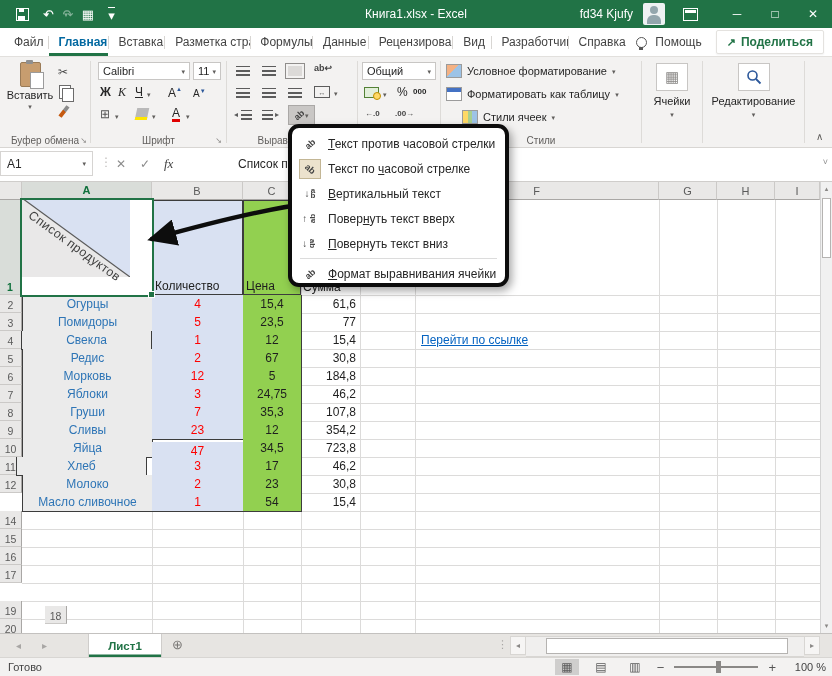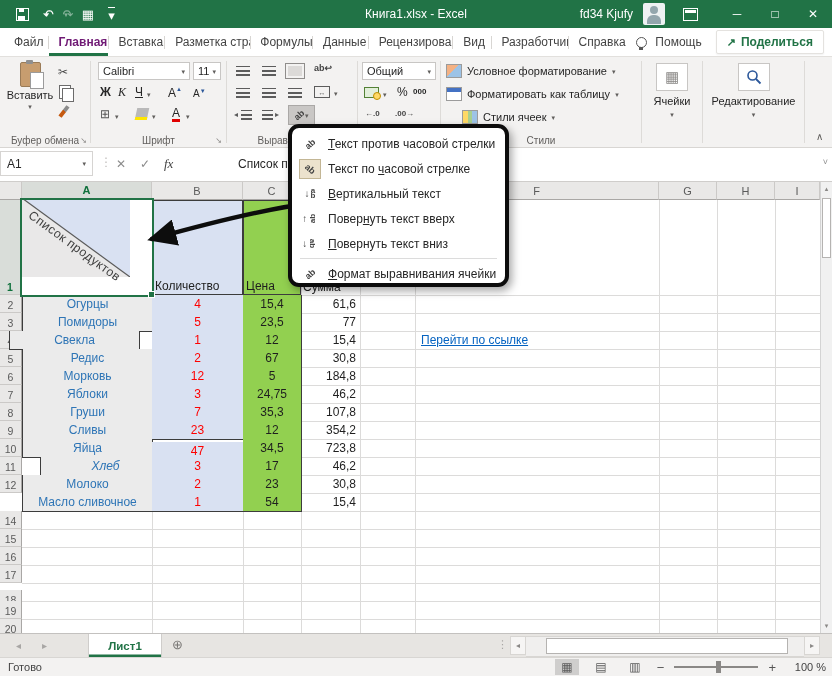--- a/index.html
+++ b/index.html
@@ -22,21 +22,21 @@
   .avatar{width:22px;height:22px;background:#eef2f3;border-radius:2px;position:relative;margin-right:18px;overflow:hidden}
   .avatar::before{content:"";position:absolute;left:7px;top:3px;width:8px;height:8px;border-radius:50%;background:#93a6ad}
   .avatar::after{content:"";position:absolute;left:4px;top:12px;width:14px;height:9px;border-radius:6px 6px 0 0;background:#93a6ad}
   .ribdisp{width:13px;height:11px;border:1.2px solid #fff;position:relative;margin-right:20px}
   .ribdisp::before{content:"";position:absolute;left:1px;top:1px;right:1px;height:3px;background:#fff}
   .winbtn{width:38px;height:28px;display:flex;align-items:center;justify-content:center;font-size:12px}
   
   #tabrow{position:absolute;left:0;top:28px;width:832px;height:29px;background:#fff;border-bottom:1px solid #e2e0dd;
           display:flex;align-items:stretch;font-size:12px;color:#444;padding-left:4px;box-sizing:border-box}
   .tab{padding:0 10px;display:flex;align-items:center;white-space:nowrap;overflow:hidden;max-width:86px}
-  .tab.active{font-weight:bold;color:#701a75;box-shadow:inset 0 -3px 0 #217346}
+  .tab.active{font-weight:bold;color:#0369a1;box-shadow:inset 0 -3px 0 #217346}
   .tabsep{width:1px;height:13px;background:#d8d6d3;align-self:center}
   .helpwrap{display:flex;align-items:center;gap:8px;margin-left:10px}
   .bulb{width:9px;height:9px;border:1.3px solid #575757;border-radius:50%;position:relative}
   .bulb::after{content:"";position:absolute;left:2px;top:9px;width:4px;height:3px;background:#575757}
   .sharebtn{margin-left:14px;margin-right:8px;align-self:center;background:#fff;border:1px solid #e4e2df;
             border-radius:2px;height:22px;display:flex;align-items:center;gap:5px;padding:0 10px;
             color:#217346;font-weight:bold;font-size:12px;box-shadow:0 1px 2px rgba(0,0,0,.06)}
   .shareico{color:#217346;font-size:11px;font-weight:bold}
   
   #ribbon{position:absolute;left:0;top:57px;width:832px;height:91px;background:#f3f2f1;border-bottom:1px solid #d8d6d3;box-sizing:border-box;font-size:11px;color:#262626}
@@ -385,41 +385,41 @@
     <div class="rowh" style="top: 221px; height: 18px;">8</div>
     <div class="rowh" style="top: 239px; height: 18px;">9</div>
     <div class="rowh" style="top: 257px; height: 18px;">10</div>
     <div class="rowh" style="top: 275px; height: 18px;">11</div>
     <div class="rowh" style="top: 293px; height: 18px;">12</div>
     <div class="rowh" style="top: 311px; height: 18px; margin-top: 27px;">13</div>
     <div class="rowh" style="top: 329px; height: 18px;">14</div>
     <div class="rowh" style="top: 347px; height: 18px;">15</div>
     <div class="rowh" style="top: 365px; height: 18px;">16</div>
     <div class="rowh" style="top: 383px; height: 18px;">17</div>
-    <div class="rowh" style="top: 408px; height: 18px;">18</div>
+    <div class="rowh" style="top: 424px; height: 18px; margin-left: 45px;">18</div>
     <div class="rowh" style="top: 419px; height: 18px;">19</div>
     <div class="rowh" style="top: 437px; height: 18px;">20</div>
     <div class="hdrcell" style="left: 152px; top: 18px; width: 91px; height: 95px; background: rgb(217, 225, 242); border: 1px solid rgb(60, 60, 60);">Количество</div>
     <div class="hdrcell" style="left: 243px; top: 18px; width: 58px; height: 95px; background: rgb(146, 208, 80); border: 1px solid rgb(60, 60, 60);">Цена</div>
     <div class="hdrcell" style="left: 301px; top: 18px; width: 59px; height: 95px;">Сумма</div>
     <div style="left: 22px; top: 18px; width: 130px; height: 95px; z-index: 5;"><svg width="130" height="95">
         <polygon points="0,0 130,0 130,95" fill="#d9e1f2"></polygon>
         <polygon points="0,0 0,95 130,95" fill="#e9e8e8"></polygon>
         <line x1="0" y1="0" x2="130" y2="95" stroke="#5a5a5a" stroke-width="1.2"></line>
       </svg></div>
     <div class="a1text">Список продуктов</div>
     <div class="cell cA" style="left: 22px; top: 113px; width: 131px; height: 19px;">Огурцы</div>
     <div class="cell cB" style="left: 152px; top: 113px; width: 92px; height: 19px;">4</div>
     <div class="cell cC" style="left: 243px; top: 113px; width: 59px; height: 19px;">15,4</div>
     <div class="cell cD" style="left: 301px; top: 113px; width: 59px; height: 18px;">61,6</div>
     <div class="cell cA" style="left: 22px; top: 131px; width: 131px; height: 19px;">Помидоры</div>
     <div class="cell cB" style="left: 152px; top: 131px; width: 92px; height: 19px;">5</div>
     <div class="cell cC" style="left: 243px; top: 131px; width: 59px; height: 19px;">23,5</div>
     <div class="cell cD" style="left: 301px; top: 131px; width: 59px; height: 18px;">77</div>
-    <div class="cell cA" style="left: 9px; top: 149px; width: 131px; height: 19px;">Свекла</div>
+    <div class="cell cA" style="left: 21px; top: 149px; width: 131px; height: 19px;">Свекла</div>
     <div class="cell cB" style="left: 152px; top: 149px; width: 92px; height: 19px;">1</div>
     <div class="cell cC" style="left: 243px; top: 149px; width: 59px; height: 19px;">12</div>
     <div class="cell cD" style="left: 301px; top: 149px; width: 59px; height: 18px;">15,4</div>
     <div class="cell cA" style="left: 22px; top: 167px; width: 131px; height: 19px;">Редис</div>
     <div class="cell cB" style="left: 152px; top: 167px; width: 92px; height: 19px;">2</div>
     <div class="cell cC" style="left: 243px; top: 167px; width: 59px; height: 19px;">67</div>
     <div class="cell cD" style="left: 301px; top: 167px; width: 59px; height: 18px;">30,8</div>
     <div class="cell cA" style="left: 22px; top: 185px; width: 131px; height: 19px;">Морковь</div>
     <div class="cell cB" style="left: 152px; top: 185px; width: 92px; height: 19px;">12</div>
     <div class="cell cC" style="left: 243px; top: 185px; width: 59px; height: 19px;">5</div>
@@ -433,21 +433,21 @@
     <div class="cell cC" style="left: 243px; top: 221px; width: 59px; height: 19px;">35,3</div>
     <div class="cell cD" style="left: 301px; top: 221px; width: 59px; height: 18px;">107,8</div>
     <div class="cell cA" style="left: 22px; top: 239px; width: 131px; height: 19px;">Сливы</div>
     <div class="cell cB" style="left: 152px; top: 239px; width: 92px; height: 19px;">23</div>
     <div class="cell cC" style="left: 243px; top: 239px; width: 59px; height: 19px;">12</div>
     <div class="cell cD" style="left: 301px; top: 239px; width: 59px; height: 18px;">354,2</div>
     <div class="cell cA" style="left: 22px; top: 257px; width: 131px; height: 19px;">Яйца</div>
     <div class="cell cB" style="left: 152px; top: 260px; width: 92px; height: 19px;">47</div>
     <div class="cell cC" style="left: 243px; top: 257px; width: 59px; height: 19px;">34,5</div>
     <div class="cell cD" style="left: 301px; top: 257px; width: 59px; height: 18px;">723,8</div>
-    <div class="cell cA" style="left: 40px; top: 275px; width: 131px; height: 19px; font-style: italic;">Хлеб</div>
+    <div class="cell cA" style="left: 16px; top: 275px; width: 131px; height: 19px;">Хлеб</div>
     <div class="cell cB" style="left: 152px; top: 275px; width: 92px; height: 19px;">3</div>
     <div class="cell cC" style="left: 243px; top: 275px; width: 59px; height: 19px;">17</div>
     <div class="cell cD" style="left: 301px; top: 275px; width: 59px; height: 18px;">46,2</div>
     <div class="cell cA" style="left: 22px; top: 293px; width: 131px; height: 19px;">Молоко</div>
     <div class="cell cB" style="left: 152px; top: 293px; width: 92px; height: 19px;">2</div>
     <div class="cell cC" style="left: 243px; top: 293px; width: 59px; height: 19px;">23</div>
     <div class="cell cD" style="left: 301px; top: 293px; width: 59px; height: 18px;">30,8</div>
     <div class="cell cA" style="left: 22px; top: 311px; width: 131px; height: 19px;">Масло сливочное</div>
     <div class="cell cB" style="left: 152px; top: 311px; width: 92px; height: 19px;">1</div>
     <div class="cell cC" style="left: 243px; top: 311px; width: 59px; height: 19px;">54</div>

